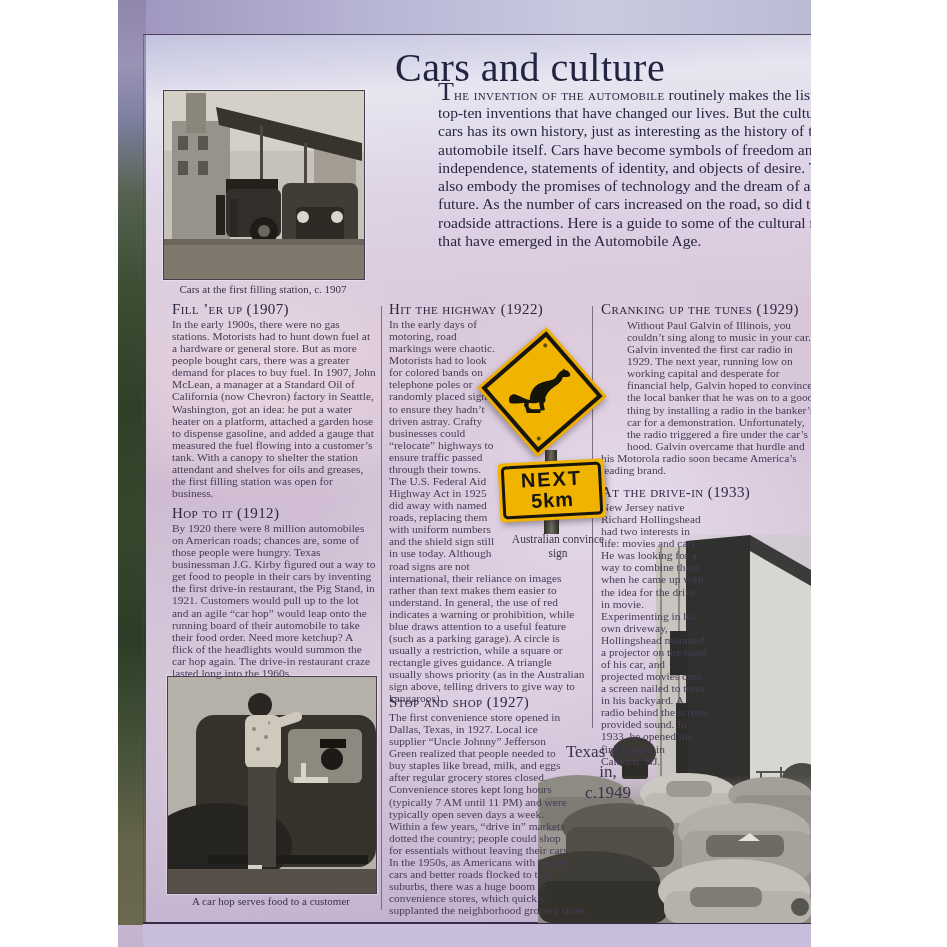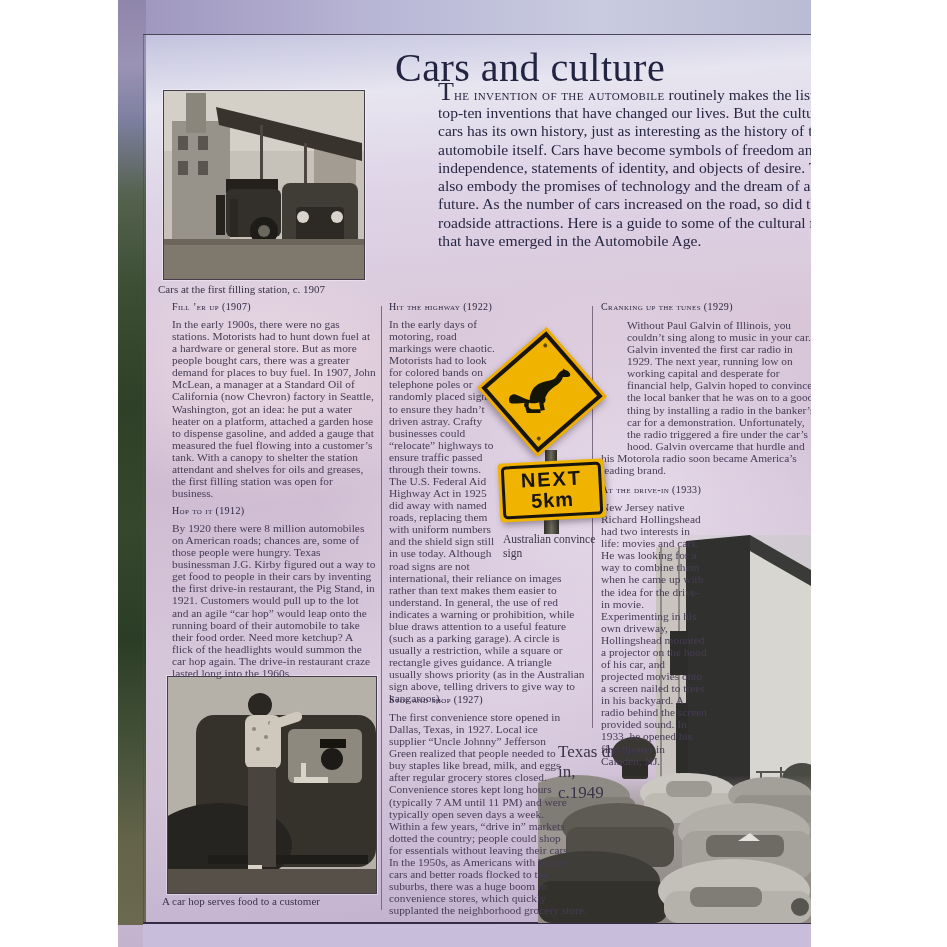--- a/index.html
+++ b/index.html
@@ -23,24 +23,24 @@
   .footer-band{position:absolute;left:25px;top:924px;width:680px;height:23px;background:#c8bddb;}
   .page-num{position:absolute;left:25px;top:927px;width:680px;text-align:center;
     font-size:15px;font-weight:bold;color:#332f45;letter-spacing:1px;}
 
   .title{position:absolute;left:277px;top:44px;font-size:40px;color:#222441;letter-spacing:.5px;z-index:3;}
   .intro{position:absolute;left:272px;top:86px;width:428px;font-size:15.6px;line-height:1.17;
     color:#272742;z-index:3;margin-left:48px;}
   .lead-initial{font-size:26px;line-height:0;}
   .lead-sc{font-variant:small-caps;letter-spacing:.4px;}
 
-  .h{position:absolute;font-size:10px;font-variant:small-caps;letter-spacing:.4px;
+  .h{position:absolute;font-size:15px;font-variant:small-caps;letter-spacing:.4px;
      color:#2c2742;z-index:3;white-space:nowrap;}
   .body{position:absolute;font-size:11.4px;line-height:1.06;color:#463c55;z-index:3;}
-  .cap{position:absolute;font-size:11px;color:#3a3349;z-index:4;line-height:1.2;}
+  .cap{position:absolute;font-size:11px;color:#3a3349;text-align:center;z-index:4;line-height:1.2;}
   .pre{white-space:pre-line;}
   .sp-r{display:block;float:right;}
   .sp-l{display:block;float:left;}
 
   .vrule{position:absolute;width:1px;background:#7d6c84;z-index:2;}
 
   .photo{position:absolute;border:1px solid #443e4c;box-shadow:0 0 0 1px rgba(255,255,255,.35);
     overflow:hidden;z-index:2;}
   .photo svg{display:block;}
   .freephoto{position:absolute;z-index:1;}

